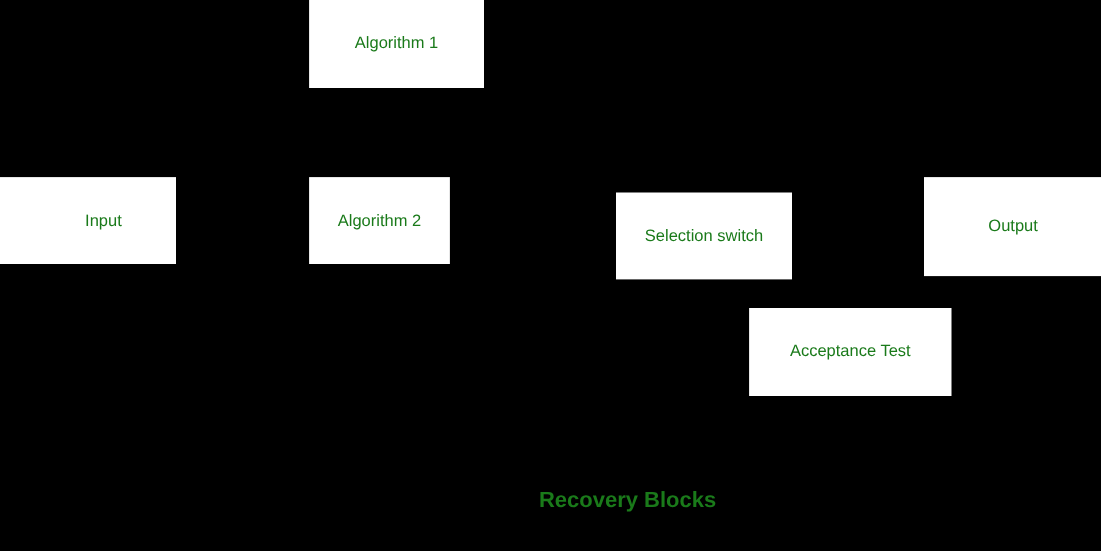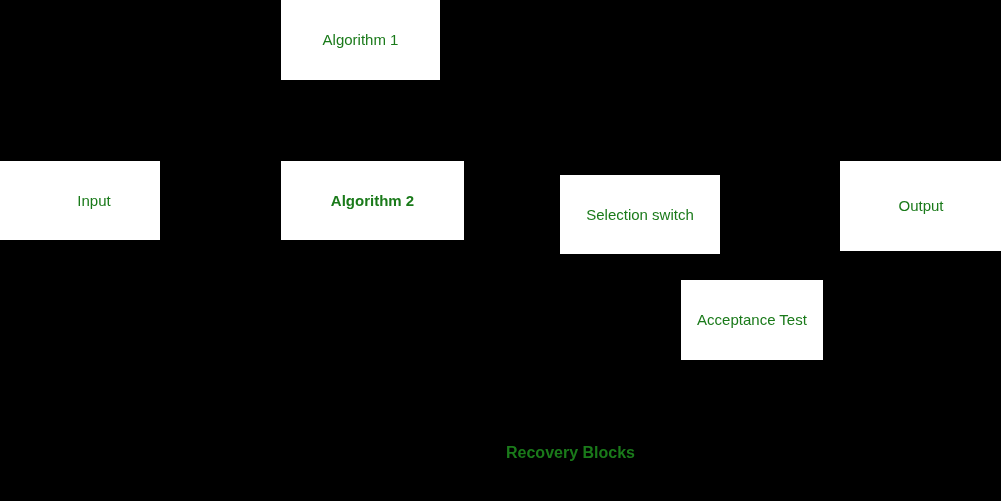--- a/index.html
+++ b/index.html
@@ -26,34 +26,34 @@
     color: #1a7a1a;
     font-size: 15px;
     font-family: "Liberation Sans", sans-serif;
     line-height: 1.2;
     white-space: nowrap;
     border: 0;
   }
   
   #node-algorithm-1      { left: 281px; top: -1px;  width: 159px; height: 81px; }
   #node-input            { left: -1px;  top: 161px; width: 161px; height: 79px; padding-left: 29px; }
-  #node-algorithm-2      { left: 281px; top: 161px; width: 183px; height: 79px; font-weight: bold; }
+  #node-algorithm-2      { left: 281px; top: 161px; width: 128px; height: 79px; }
   #node-selection-switch { left: 560px; top: 175px; width: 160px; height: 79px; }
   #node-output           { left: 840px; top: 161px; width: 162px; height: 90px; }
-  #node-acceptance-test  { left: 681px; top: 280px; width: 142px; height: 80px; }
+  #node-acceptance-test  { left: 681px; top: 280px; width: 184px; height: 80px; }
   #node-algorithm-n      { left: 281px; top: 320px; width: 159px; height: 80px; }
 
   #caption {
     position: absolute;
     left: 0;
     top: 444px;
     width: 1001px;
     text-align: center;
     color: #1a7a1a;
-    font-size: 16px;
+    font-size: 20px;
     font-weight: bold;
     font-family: "Liberation Sans", sans-serif;
     white-space: nowrap;
   }
   
   #caption .caption-text {
     position: relative;
     left: 70px;
   }
   .edge-layer {

